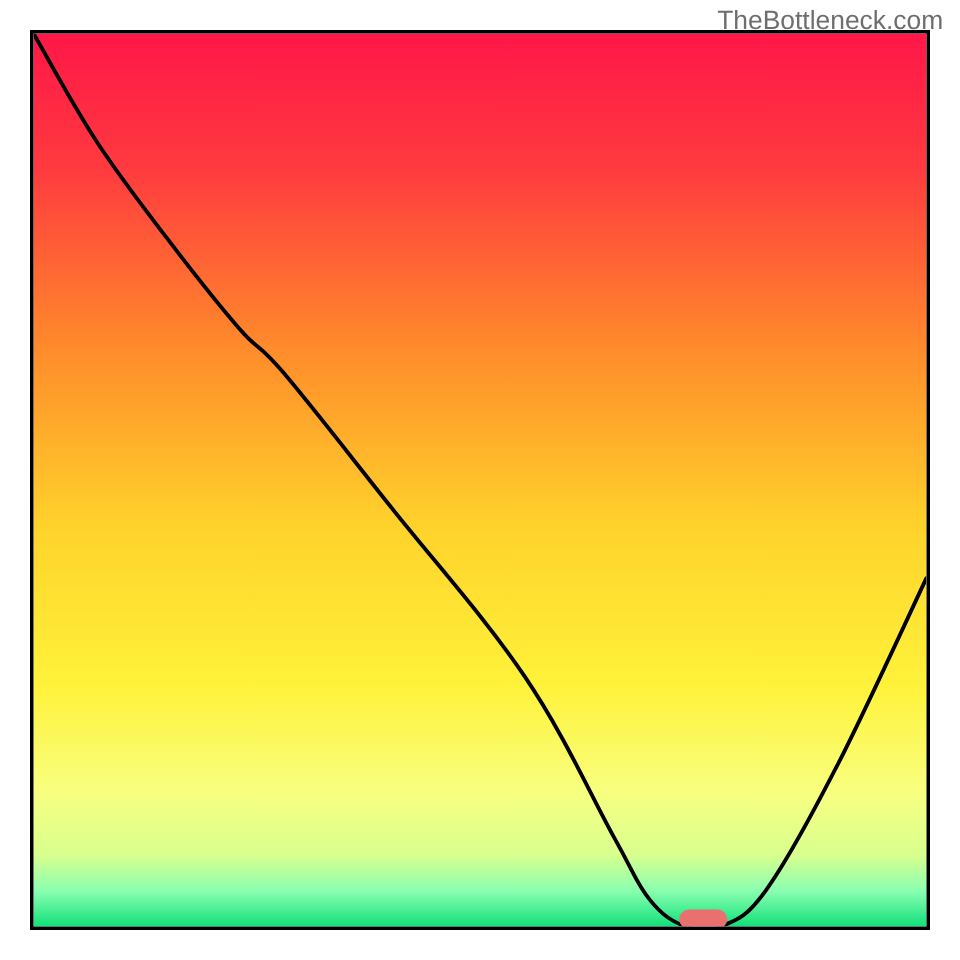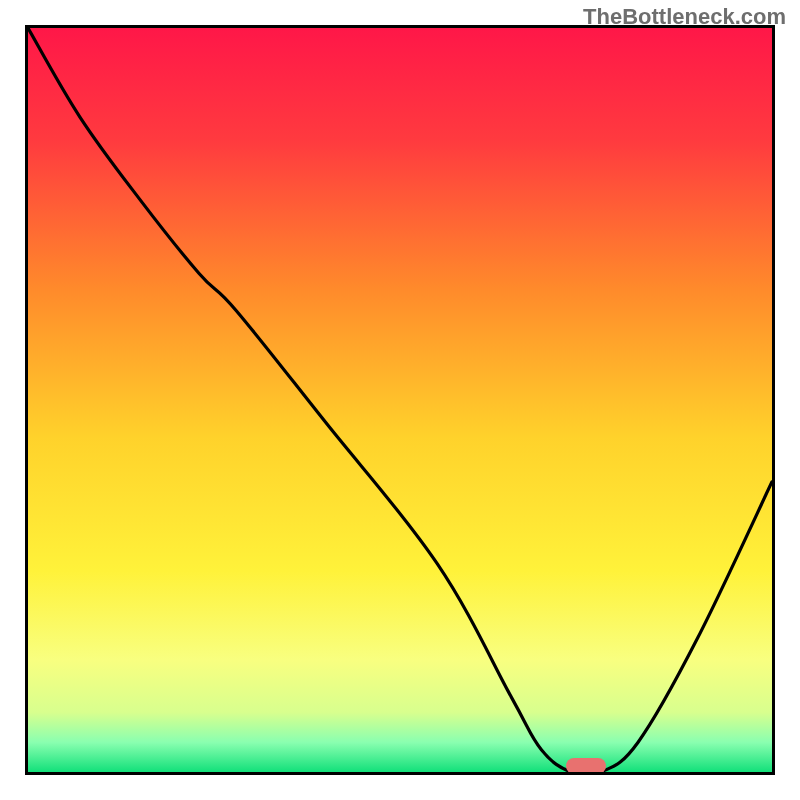--- a/index.html
+++ b/index.html
@@ -14,21 +14,21 @@
     position: relative;
     width: 800px;
     height: 800px;
   }
   .watermark {
     position: absolute;
     top: 4px;
     right: 14px;
     font-family: Arial, Helvetica, sans-serif;
     font-size: 22px;
-    font-weight: 700;
+    font-weight: 400;
     color: #6e6e6e;
     letter-spacing: 0px;
     text-align: center;
   }
   .plot-frame {
     position: absolute;
     left: 25px;
     top: 25px;
     width: 750px;
     height: 750px;

